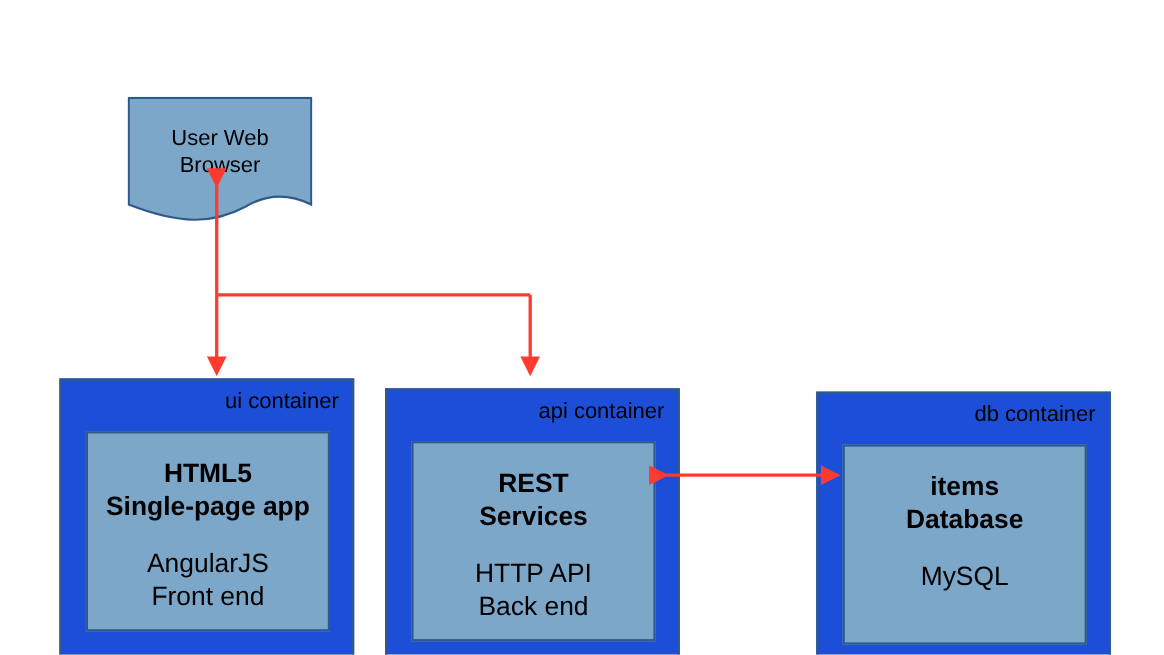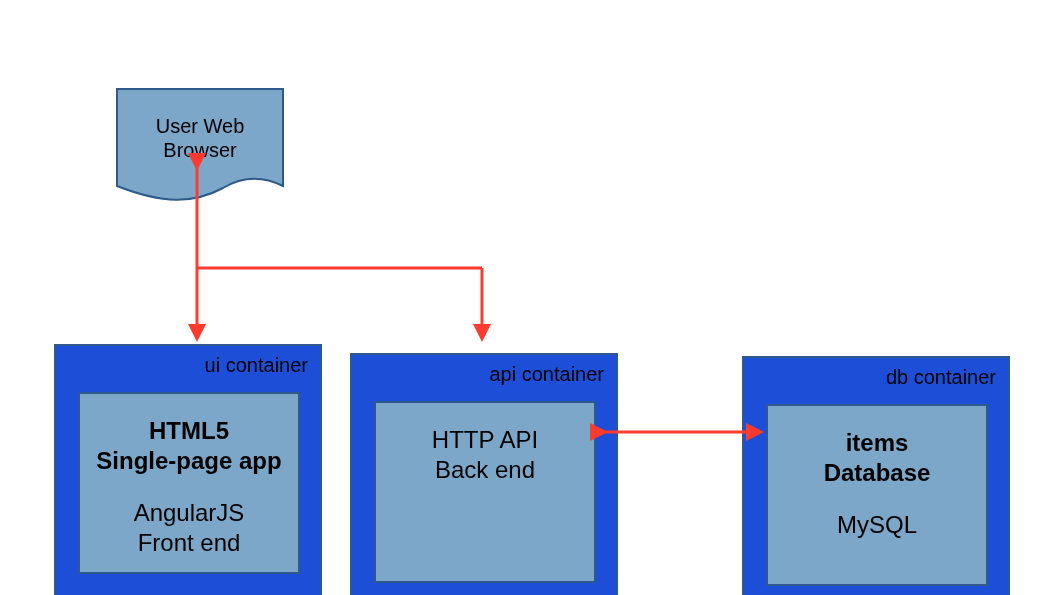--- a/index.html
+++ b/index.html
@@ -94,20 +94,24 @@
     <span class="inner-sub">
       <span>AngularJS</span><br>
       <span>Front end</span>
     </span>
   </div>
 </div>
 
 <div class="abs container-box" style="left:350px; top:305px; width:268px; height:253px;">
   <div class="container-label">api     container</div>
   <div class="inner-box" style="left:22px; top:46px; width:222px; height:182px;">
+    <span class="inner-title">
+      <span>REST</span><br>
+      <span>Services</span>
+    </span>
     <span class="inner-sub">
       <span>HTTP API</span><br>
       <span>Back end</span>
     </span>
   </div>
 </div>
 
 <div class="abs container-box" style="left:742px; top:308px; width:268px; height:253px;">
   <div class="container-label">db container</div>
   <div class="inner-box" style="left:22px; top:46px; width:222px; height:182px;">

